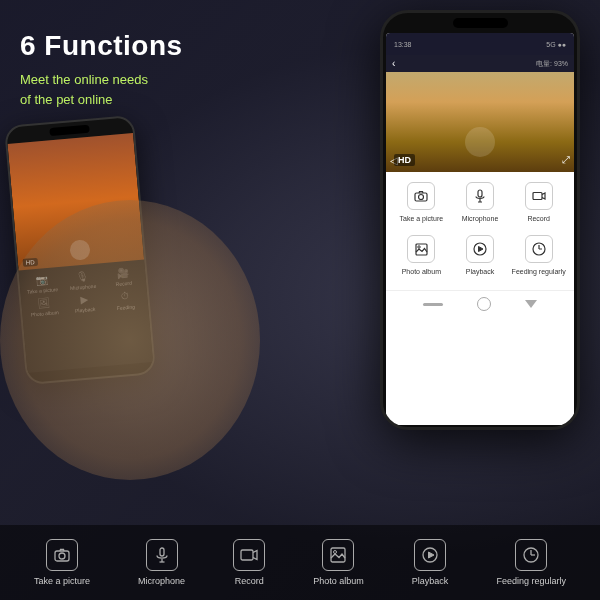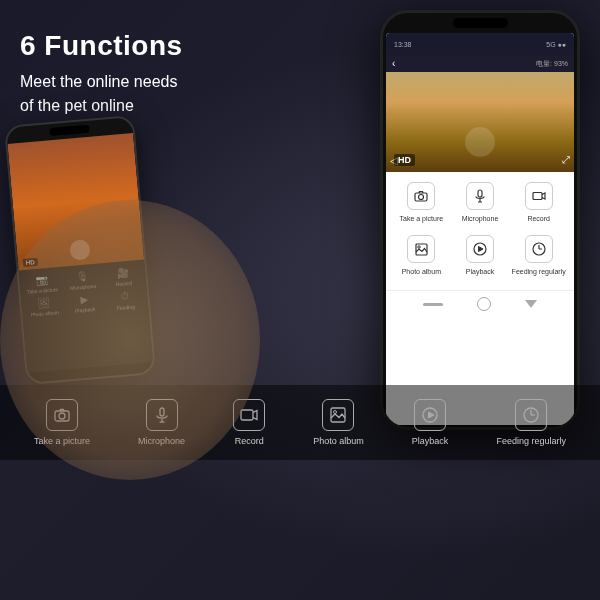--- a/index.html
+++ b/index.html
@@ -27,39 +27,39 @@
       background: radial-gradient(ellipse at 70% 50%, #3a3a50 0%, #1a1a2a 60%);
       z-index: 0;
       opacity: 0.8;
     }
 
     
     .content {
       position: relative;
       z-index: 2;
       width: 600px;
-      height: 460px;
+      height: 600px;
     }
 
     
     .left-text {
       position: absolute;
       top: 30px;
       left: 20px;
       color: white;
     }
     .left-text h1 {
       font-size: 28px;
       font-weight: 900;
       letter-spacing: 0.5px;
       color: #fff;
     }
     .left-text p {
-      font-size: 16px;
-      color: #ffffff;
+      font-size: 13px;
+      color: #bef264;
       margin-top: 8px;
       line-height: 1.5;
     }
 
     
     .bottom-bar {
       position: absolute;
       bottom: 0;
       left: 0;
       right: 0;

